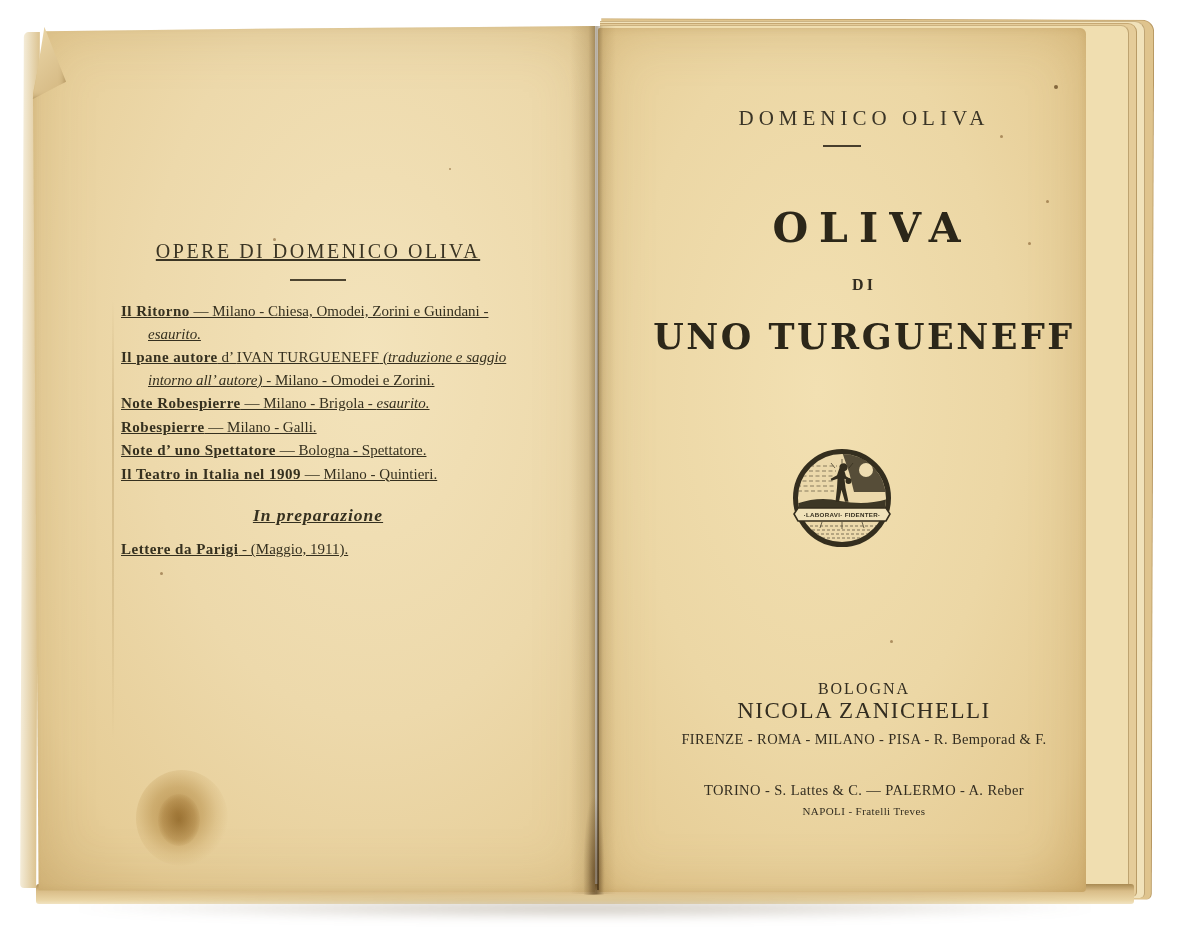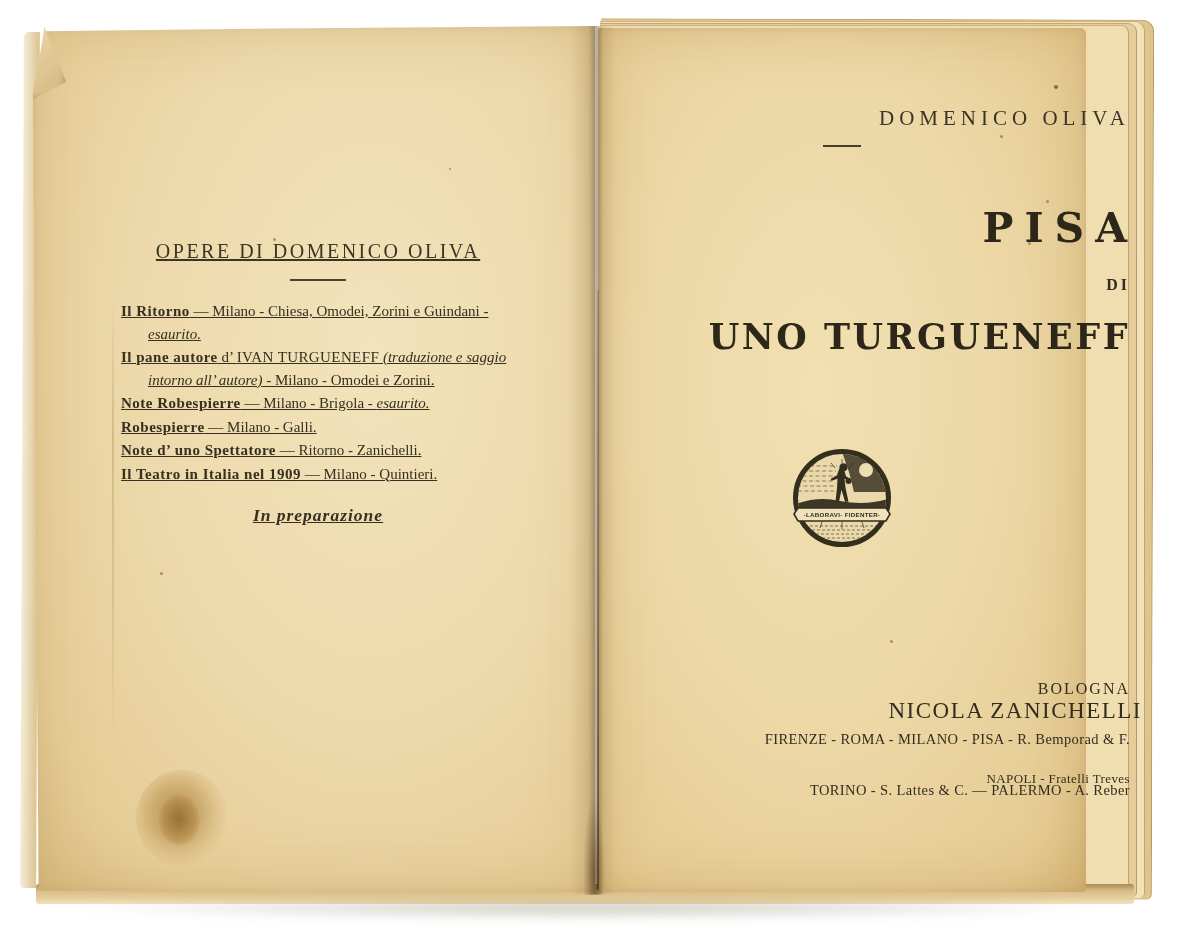--- a/index.html
+++ b/index.html
@@ -65,32 +65,32 @@
   .lp-rule{left:257px;top:253px;width:56px;height:2px;background:#4d4430;}
   .works{left:88px;top:274px;width:410px;font-size:15px;line-height:22.5px;}
   .work{padding-left:27px;text-indent:-27px;margin-bottom:1px;}
   .wt{font-weight:bold;letter-spacing:.5px;}
   .wsc{font-size:15px;letter-spacing:.4px;}
   .wi{font-style:italic;}
   .in-prep{left:60px;top:479px;width:450px;text-align:center;font-weight:bold;font-style:italic;font-size:17.5px;letter-spacing:1px;}
   .lettere{left:88px;top:515px;width:420px;font-size:15px;}
 
   
-  .rp-el{position:absolute;color:#332d20;width:532px;text-align:right;}
+  .rp-el{position:absolute;color:#332d20;width:532px;text-align:center;}
   .rp-author{top:78px;font-size:21px;letter-spacing:5px;color:#3a3426;}
   .rp-rule{position:absolute;left:225px;top:117px;width:38px;height:2px;background:#473e2c;}
   .rp-note{top:176px;font-size:41px;font-weight:bold;letter-spacing:11px;padding-left:8px;font-family:"DejaVu Serif","Liberation Serif",serif;color:#2c2719;}
   .rp-di{top:248px;font-size:16px;font-weight:bold;letter-spacing:3px;}
   .rp-uno{top:288px;font-size:35px;font-weight:bold;letter-spacing:2.5px;font-family:"DejaVu Serif","Liberation Serif",serif;color:#2c2719;}
   .emblem{position:absolute;left:194px;top:420px;width:100px;height:100px;}
   .imp-city{top:652px;font-size:16px;letter-spacing:2px;}
-  .imp-pub{top:670px;font-size:23px;letter-spacing:1.5px;padding-left:12px;}
+  .imp-pub{top:670px;font-size:23px;letter-spacing:1.5px;}
   .imp-l1{top:703px;font-size:14.5px;letter-spacing:.4px;}
   .imp-l2{top:754px;font-size:14.5px;letter-spacing:.4px;}
-  .imp-l3{top:743px;font-size:13px;letter-spacing:.4px;}
+  .imp-l3{top:777px;font-size:11px;letter-spacing:.4px;}
 </style>
 </head>
 <body>
 
 <div class="book">
 
   <div class="sheet s4"></div>
   <div class="sheet s3"></div>
   <div class="sheet s2"></div>
   <div class="sheet s1"></div>
@@ -101,32 +101,33 @@
 
   <div class="page page-left">
     <div class="lp-el lp-heading">OPERE DI DOMENICO OLIVA</div>
     <div class="lp-el lp-rule"></div>
 
     <div class="lp-el works">
       <div class="work"><span class="wt">Il Ritorno</span><span> — Milano - Chiesa, Omodei, Zorini e Guindani - </span><span class="wi">esaurito.</span></div>
       <div class="work"><span class="wt">Il pane autore</span><span> d’ </span><span class="wsc">IVAN TURGUENEFF</span><span class="wi"> (traduzione e saggio intorno all’ autore)</span><span> - Milano - Omodei e Zorini.</span></div>
       <div class="work"><span class="wt">Note Robespierre</span><span> — Milano - Brigola - </span><span class="wi">esaurito.</span></div>
       <div class="work"><span class="wt">Robespierre</span><span> — Milano - Galli.</span></div>
-      <div class="work"><span class="wt">Note d’ uno Spettatore</span><span> — Ritorno - Zanichelli.</span></div>
+      <div class="work"><span class="wt">Note d’ uno Spettatore</span><span> — Bologna - Spettatore.</span></div>
       <div class="work"><span class="wt">Il Teatro in Italia nel 1909</span><span> — Milano - Quintieri.</span></div>
     </div>
 
     <div class="lp-el in-prep">In preparazione</div>
+    <div class="lp-el lettere"><span class="wt">Lettere da Parigi</span><span> - (Maggio, 1911).</span></div>
   </div>
 
   <div class="page page-right">
     <div class="rp-el rp-author">DOMENICO OLIVA</div>
     <div class="rp-rule"></div>
 
-    <div class="rp-el rp-note">PISA</div>
+    <div class="rp-el rp-note">OLIVA</div>
     <div class="rp-el rp-di">DI</div>
     <div class="rp-el rp-uno">UNO TURGUENEFF</div>
 
     <svg class="emblem" viewBox="0 0 100 100">
       <defs>
           <clipPath id="ec">
             <circle cx="50" cy="50" r="44"></circle>
           </clipPath>
         </defs>
       <circle cx="50" cy="50" r="46.5" fill="#ecd9ab" stroke="#342e1e" stroke-width="5"></circle>

